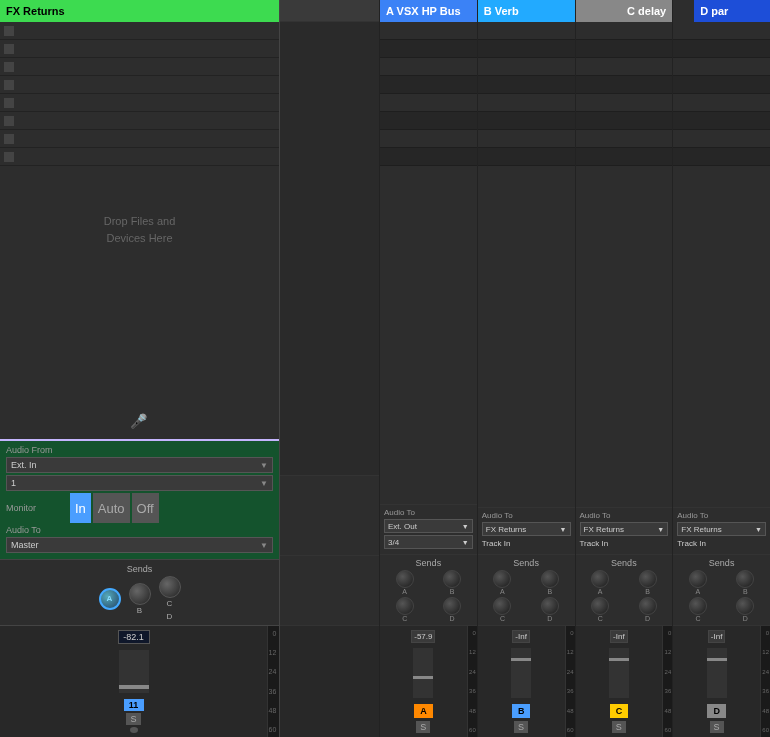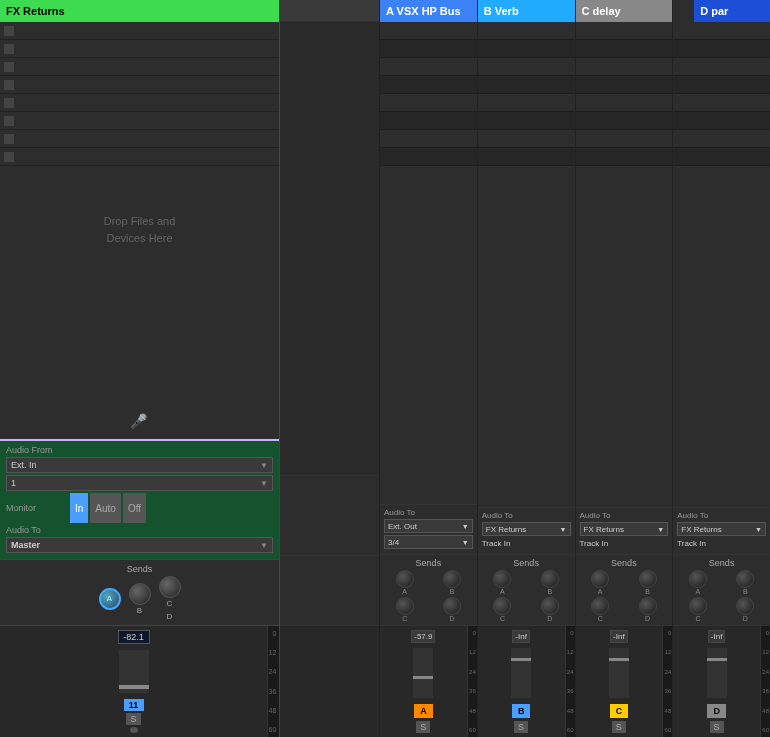--- a/index.html
+++ b/index.html
@@ -114,21 +114,21 @@
       font-size: 8px;
     }
 
     .monitor-btns {
       display: flex;
       gap: 2px;
     }
 
     .monitor-btn {
       padding: 14px 5px;
-      font-size: 10px;
+      font-size: 13px;
       border: none;
       cursor: pointer;
       height: 30px;
       display: flex;
       align-items: center;
     }
 
     .monitor-btn.active-blue {
       background: #4a9eff;
       color: #fff;
@@ -294,21 +294,21 @@
       display: flex;
       align-items: center;
       padding: 0 6px;
       font-size: 11px;
       font-weight: bold;
       color: #000;
     }
 
     .header-vsx { background: #3b82f6; color: #fff; }
     .header-verb { background: #22aaff; color: #fff; }
-    .header-delay { background: #888; color: #fff; }
+    .header-delay { background: #888; color: #fff; justify-content: flex-end; }
     .header-par { background: #1d4ed8; color: #fff; margin-left: 21px; }
 
     .channel-clips {
       flex: 1;
       background: #2d2d2d;
     }
 
     .channel-controls {
       background: #2d2d2d;
       padding: 3px 4px;
@@ -534,21 +534,21 @@
         <div class="monitor-btns">
           <button class="monitor-btn active-blue">In</button>
           <button class="monitor-btn inactive">Auto</button>
           <button class="monitor-btn inactive">Off</button>
         </div>
       </div>
       <div class="control-row">
         <span class="control-label">Audio To</span>
       </div>
       <div class="control-row">
-        <div class="dropdown" style="flex:1;font-weight:bold;">
+        <div class="dropdown" style="flex:1;">
           <span>Master</span>
           <span class="dropdown-arrow">▼</span>
         </div>
       </div>
     </div>
 
     <div class="sends-area">
       <div class="sends-label">Sends</div>
       <div class="knobs-row">
         <div class="knob-wrapper">

